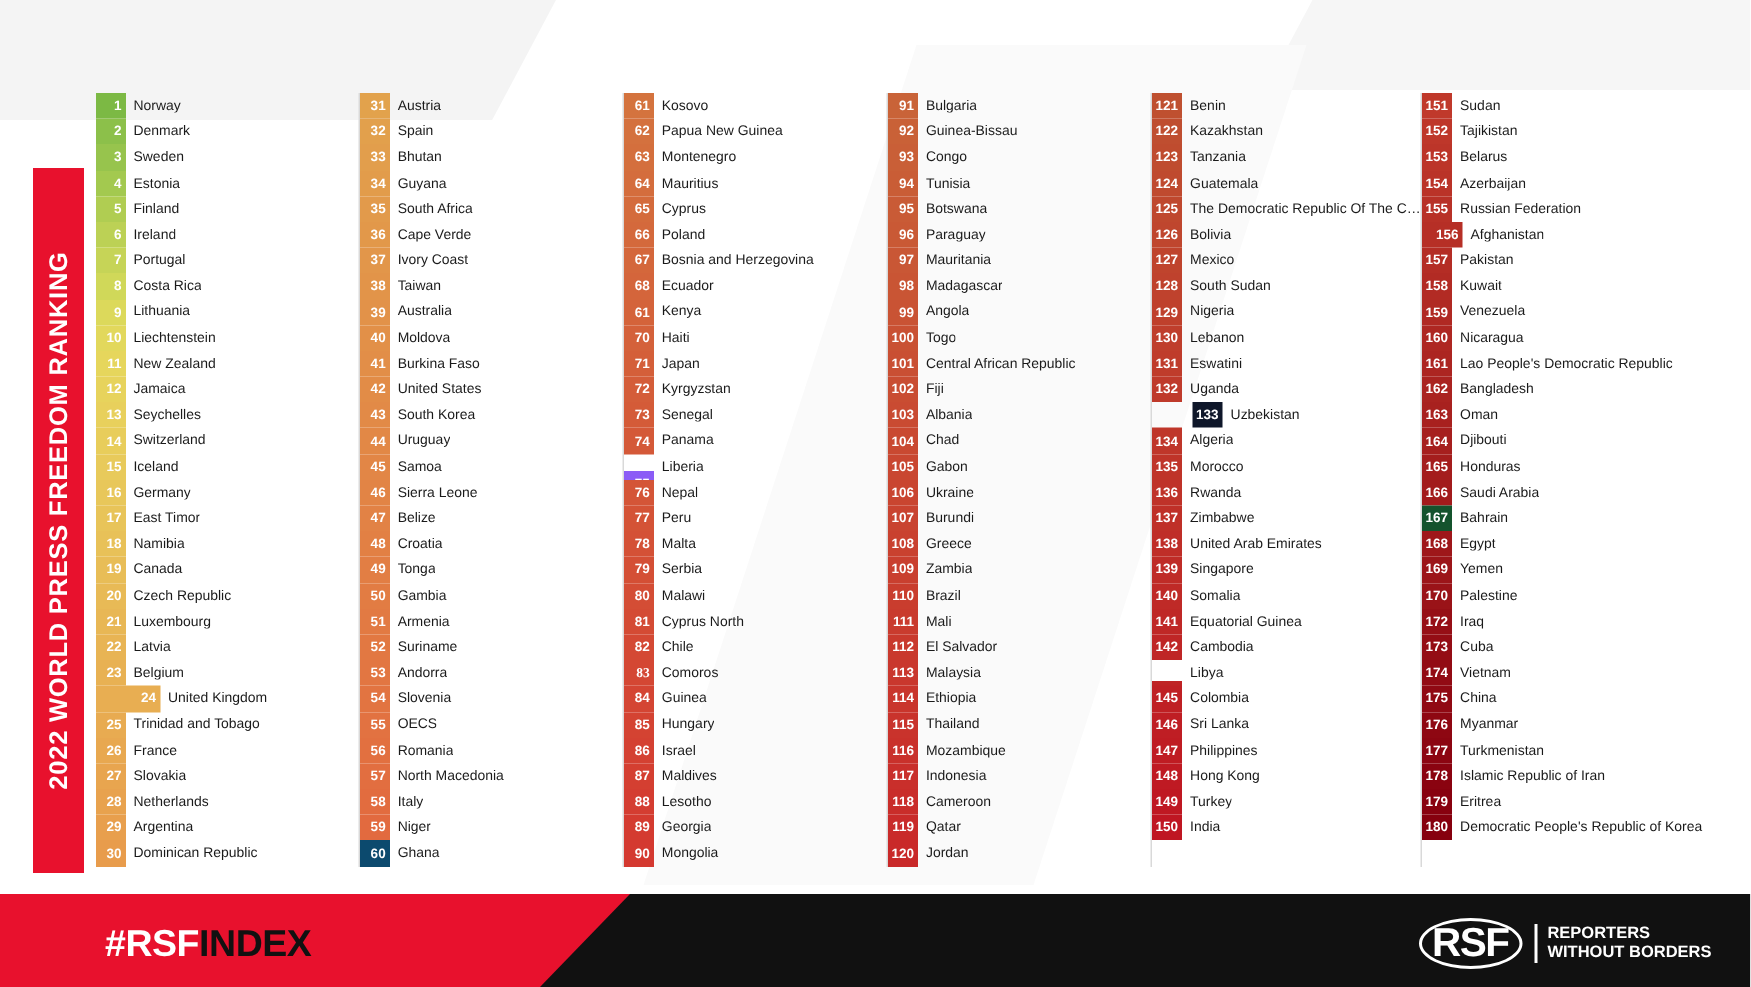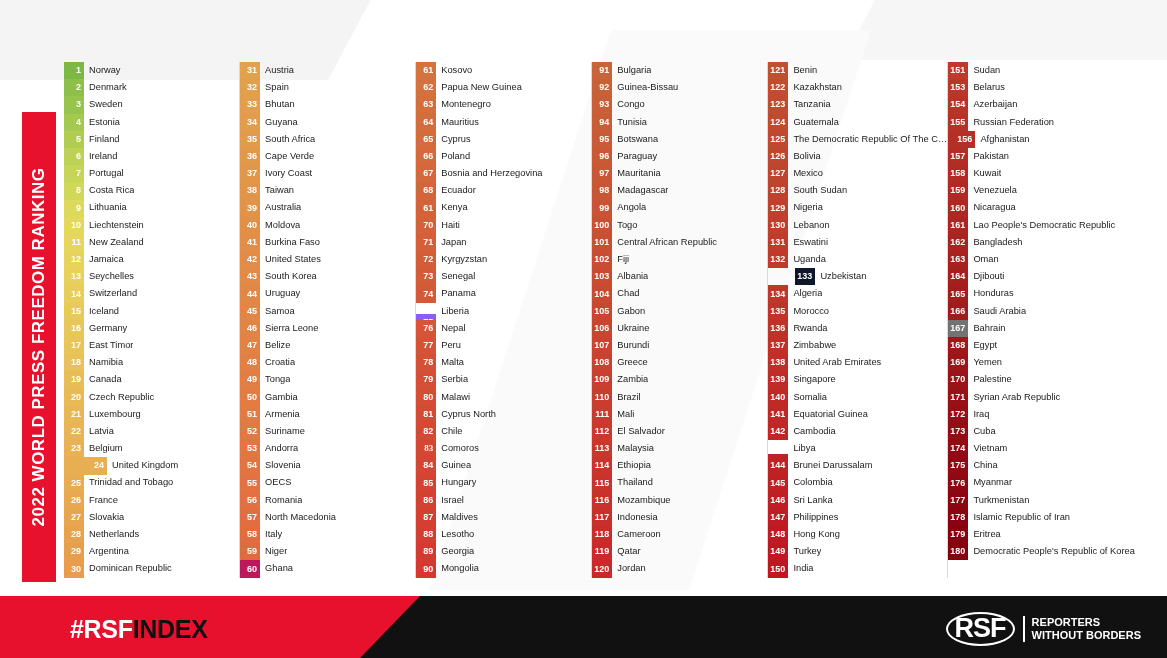--- a/index.html
+++ b/index.html
@@ -403,21 +403,21 @@
         </div>
         <div class="row">
           <div class="rank" style="background: rgb(226, 108, 63);">58</div>
           <div class="country">Italy</div>
         </div>
         <div class="row">
           <div class="rank" style="background: rgb(226, 106, 63);">59</div>
           <div class="country">Niger</div>
         </div>
         <div class="row">
-          <div class="rank" style="background: #be185d;">60</div>
+          <div class="rank" style="background: #0c4a6e;">60</div>
           <div class="country">Ghana</div>
         </div>
       </div>
       <div class="col">
         <div class="row">
           <div class="rank" style="background: rgb(212, 115, 62);">61</div>
           <div class="country">Kosovo</div>
         </div>
         <div class="row">
           <div class="rank" style="background: rgb(212, 113, 62);">62</div>
@@ -745,24 +745,20 @@
         </div>
         <div class="row">
           <div class="rank" style="background: rgb(191, 38, 38);">142</div>
           <div class="country">Cambodia</div>
         </div>
         <div class="row">
           <div class="rank" style="background: rgb(191, 36, 37); margin-top: 28px;">143</div>
           <div class="country">Libya</div>
         </div>
         <div class="row">
-          <div class="rank" style="background: rgb(191, 34, 37);">144</div>
-          <div class="country">Brunei Darussalam</div>
-        </div>
-        <div class="row">
           <div class="rank" style="background: rgb(191, 32, 36);">145</div>
           <div class="country">Colombia</div>
         </div>
         <div class="row">
           <div class="rank" style="background: rgb(191, 30, 36);">146</div>
           <div class="country">Sri Lanka</div>
         </div>
         <div class="row">
           <div class="rank" style="background: rgb(191, 28, 35);">147</div>
           <div class="country">Philippines</div>
@@ -779,20 +775,24 @@
           <div class="rank" style="background: rgb(191, 22, 34);">150</div>
           <div class="country">India</div>
         </div>
       </div>
       <div class="col">
         <div class="row">
           <div class="rank" style="background: rgb(192, 57, 43);">151</div>
           <div class="country">Sudan</div>
         </div>
         <div class="row">
+          <div class="rank" style="background: rgb(190, 55, 42);">152</div>
+          <div class="country">Tajikistan</div>
+        </div>
+        <div class="row">
           <div class="rank" style="background: rgb(188, 53, 41);">153</div>
           <div class="country">Belarus</div>
         </div>
         <div class="row">
           <div class="rank" style="background: rgb(186, 51, 40);">154</div>
           <div class="country">Azerbaijan</div>
         </div>
         <div class="row">
           <div class="rank" style="background: rgb(184, 49, 39);">155</div>
           <div class="country">Russian Federation</div>
@@ -835,38 +835,34 @@
         </div>
         <div class="row">
           <div class="rank" style="background: rgb(164, 29, 29);">165</div>
           <div class="country">Honduras</div>
         </div>
         <div class="row">
           <div class="rank" style="background: rgb(162, 27, 28);">166</div>
           <div class="country">Saudi Arabia</div>
         </div>
         <div class="row">
-          <div class="rank" style="background: #737373; text-align: right;">167</div>
+          <div class="rank" style="background: #14532d; text-align: right;">167</div>
           <div class="country">Bahrain</div>
         </div>
         <div class="row">
           <div class="rank" style="background: rgb(158, 23, 26);">168</div>
           <div class="country">Egypt</div>
         </div>
         <div class="row">
           <div class="rank" style="background: rgb(156, 21, 25);">169</div>
           <div class="country">Yemen</div>
         </div>
         <div class="row">
           <div class="rank" style="background: rgb(154, 19, 24);">170</div>
           <div class="country">Palestine</div>
-        </div>
-        <div class="row">
-          <div class="rank" style="background: rgb(152, 17, 23);">171</div>
-          <div class="country">Syrian Arab Republic</div>
         </div>
         <div class="row">
           <div class="rank" style="background: rgb(150, 15, 22);">172</div>
           <div class="country">Iraq</div>
         </div>
         <div class="row">
           <div class="rank" style="background: rgb(148, 13, 21);">173</div>
           <div class="country">Cuba</div>
         </div>
         <div class="row">

